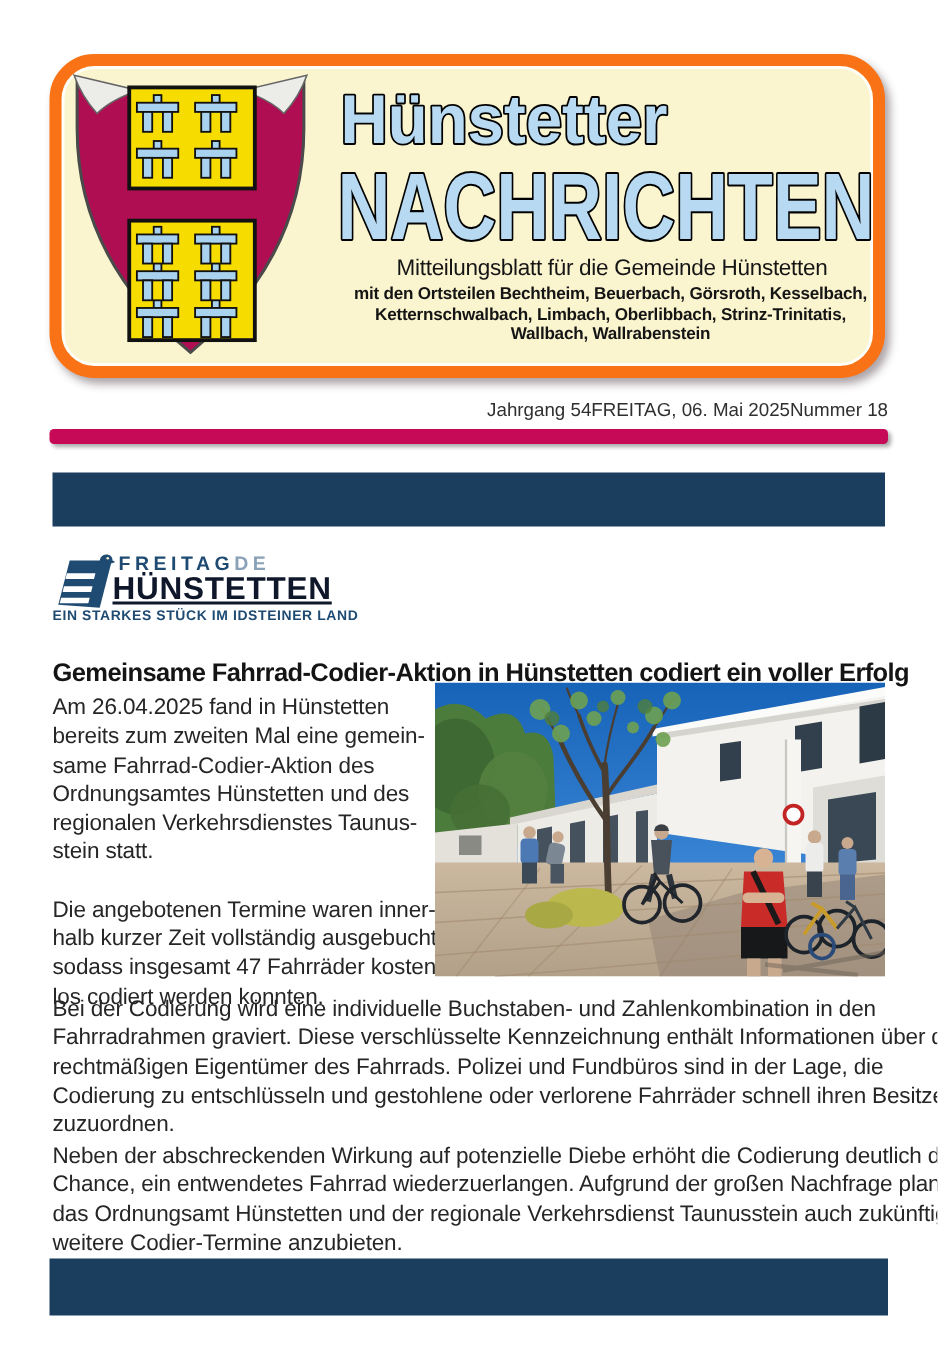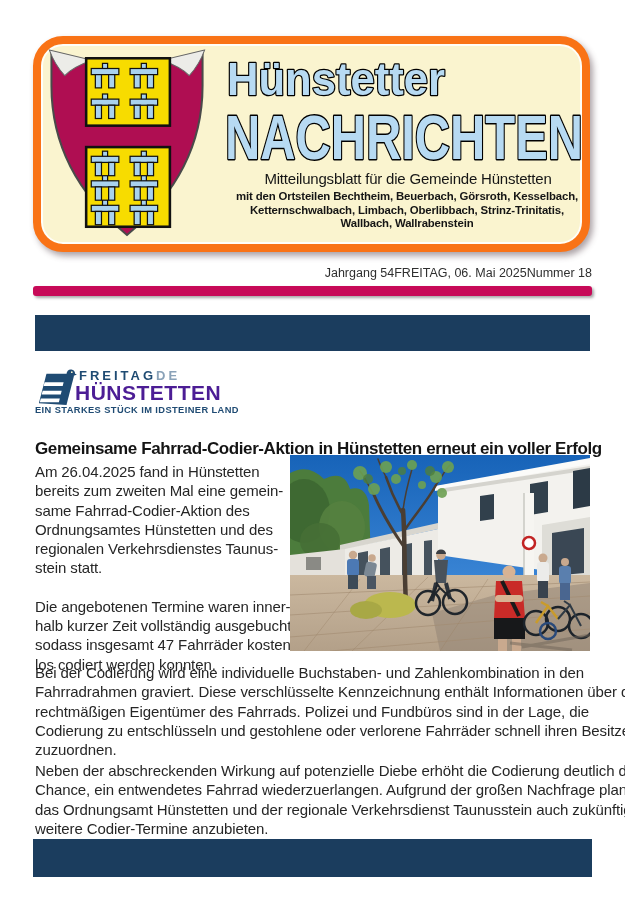--- a/index.html
+++ b/index.html
@@ -47,21 +47,21 @@
   
   .muni-logo{ position:absolute; left:35px; top:365px; width:230px; height:54px; }
   .muni-icon{ position:absolute; left:0; top:2px; }
   .muni-word-top{
     position:absolute; left:44px; top:3px; font-size:13px; letter-spacing:3px;
     color:#1F4B73; font-weight:bold;
   }
   .muni-word-top .lite{ color:#8AA2B8; font-weight:bold; }
   .muni-name{
     position:absolute; left:40px; top:16px; font-size:21px; font-weight:bold;
-    color:#4c1d95; letter-spacing:0.5px;
+    color:#0f172a; letter-spacing:0.5px;text-decoration:underline;
   }
   .muni-tagline{
     position:absolute; left:0px; top:40px; font-size:9.3px; font-weight:bold;
     color:#1F4B73; letter-spacing:0.4px; white-space:nowrap;
   }
   
   .headline{
     position:absolute; left:35px; top:428px; font-size:17px; font-weight:bold;
     color:#141414; letter-spacing:-0.4px; white-space:nowrap;
   }
@@ -137,21 +137,21 @@
       <circle cx="38.6" cy="5.4" r="0.9" fill="#FAF4CF"></circle>
       <polygon points="10,16 30,16 29,20 9,20" fill="#ffffff"></polygon>
       <polygon points="8,25 28,25 27,29 7,29" fill="#ffffff"></polygon>
       <polygon points="6,33 26,33 25,37 5,37" fill="#ffffff"></polygon>
     </svg>
     <div class="muni-word-top"><span>FREITAG</span><span class="lite">DE</span></div>
     <div class="muni-name">HÜNSTETTEN</div>
     <div class="muni-tagline">EIN STARKES STÜCK IM IDSTEINER LAND</div>
   </div>
 
-  <h1 class="headline">Gemeinsame Fahrrad-Codier-Aktion in Hünstetten erneut ein voller Erfolg</h1>
+  <h1 class="headline">Gemeinsame Fahrrad-Codier-Aktion in Hünstetten codiert ein voller Erfolg</h1>
 
   <div class="col-left">
     <p class="body-text p1">Am 26.04.2025 fand in Hünstetten
 bereits zum zweiten Mal eine gemein-
 same Fahrrad-Codier-Aktion des
 Ordnungsamtes Hünstetten und des
 regionalen Verkehrsdienstes Taunus-
 stein statt.</p>
     <p class="body-text p2">Die angebotenen Termine waren inner-
 halb kurzer Zeit vollständig ausgebucht,

